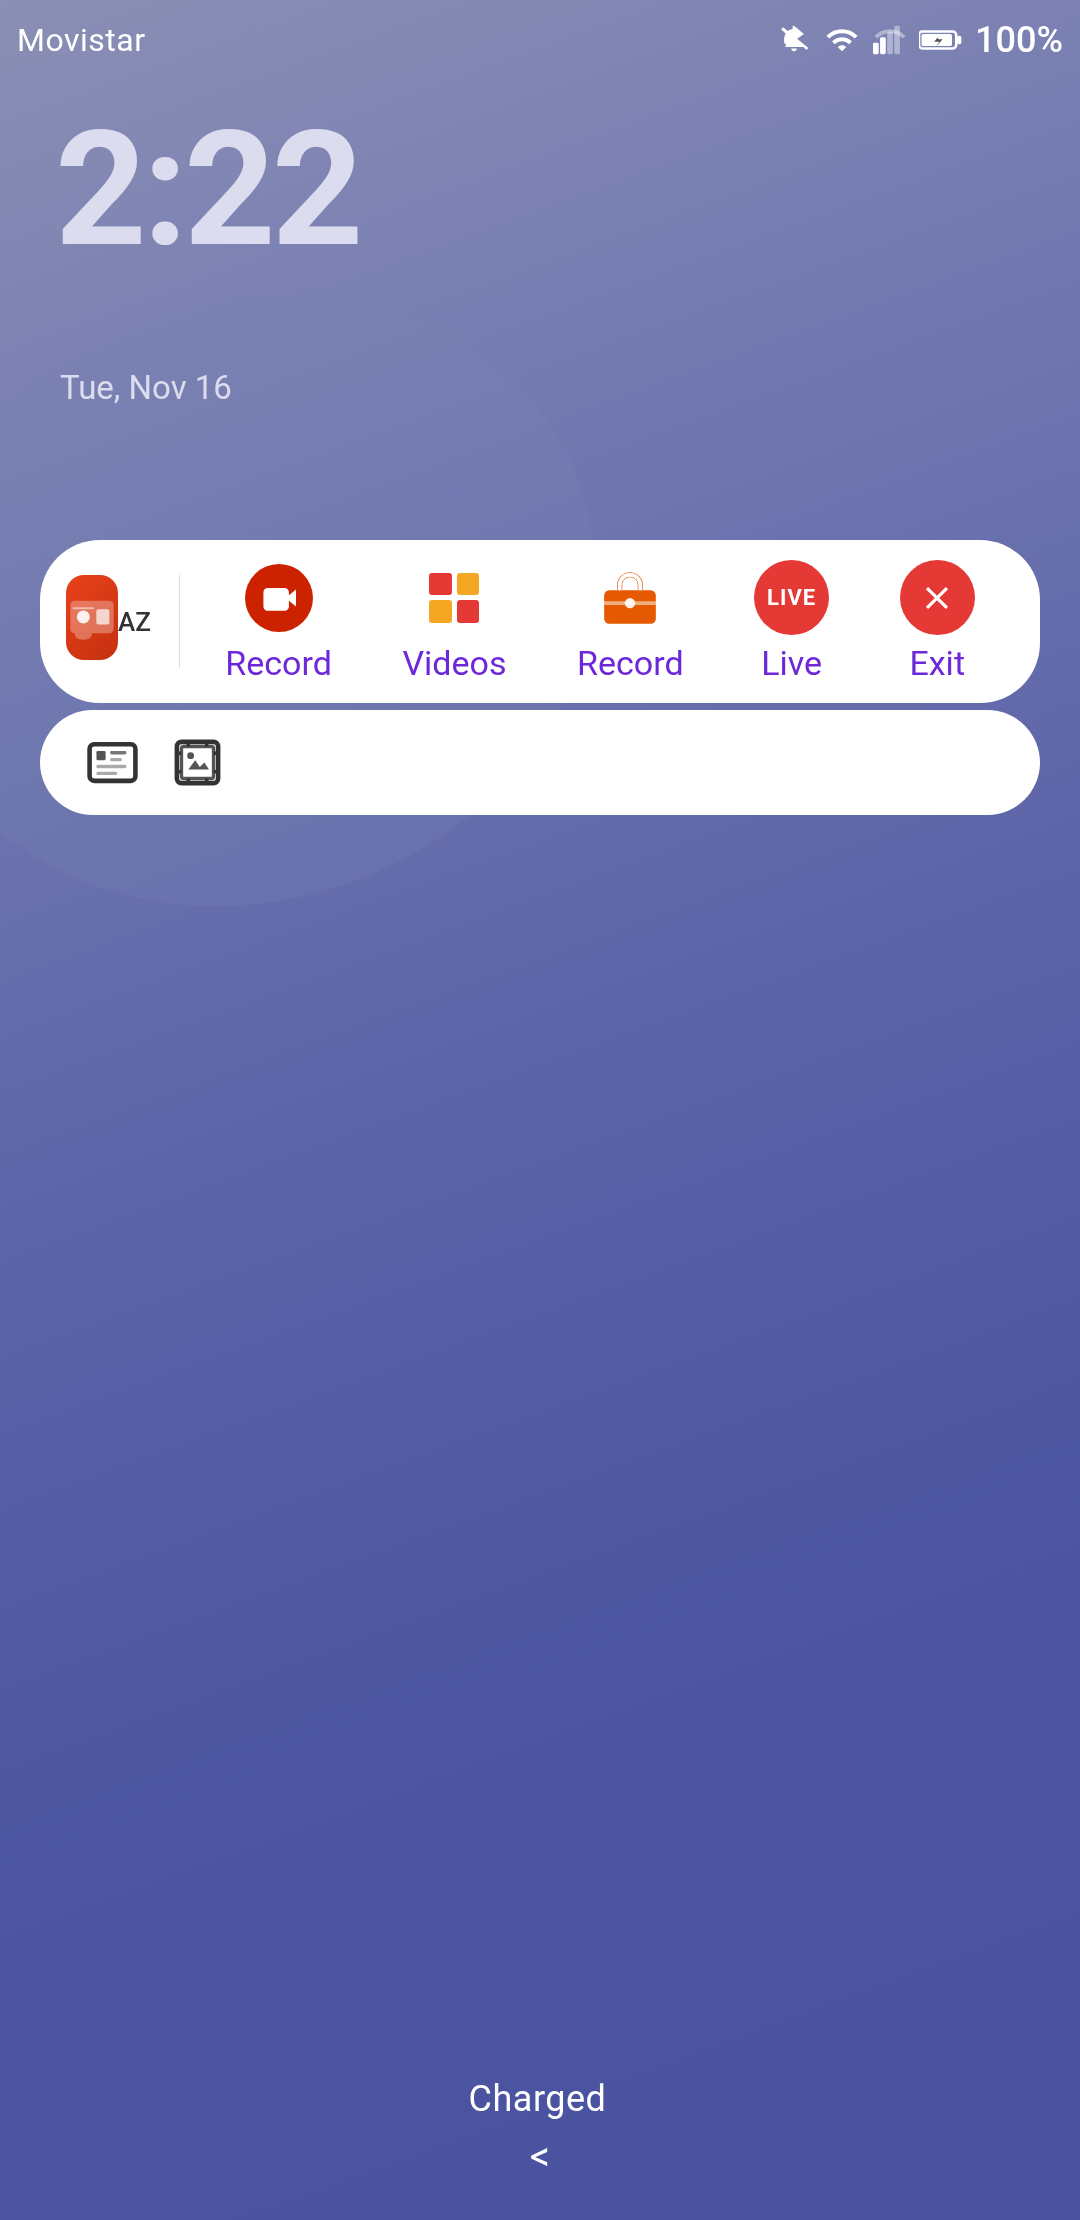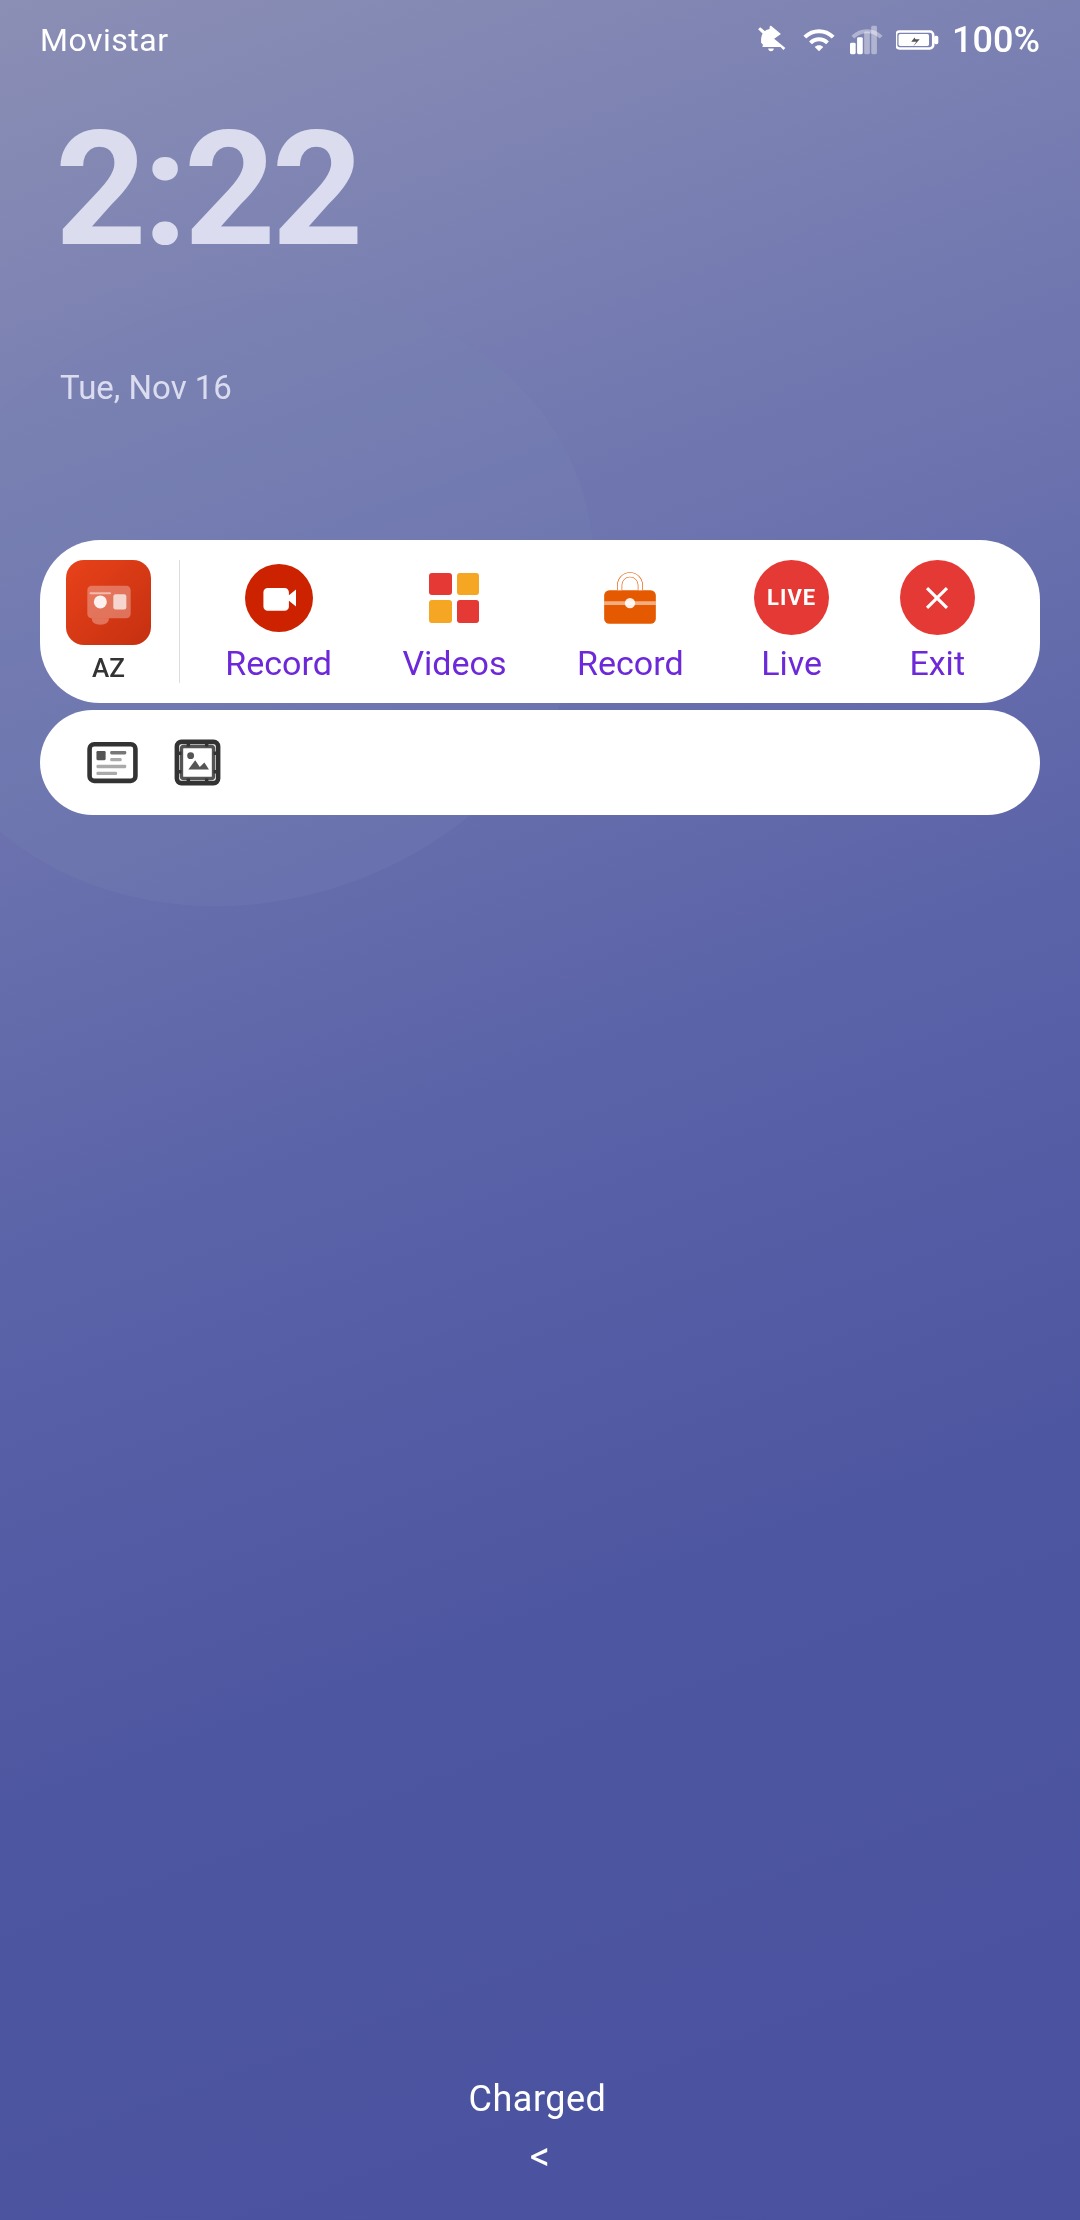--- a/index.html
+++ b/index.html
@@ -30,21 +30,21 @@
     
     .status-bar {
       position: absolute;
       top: 0;
       left: 0;
       right: 0;
       height: 80px;
       display: flex;
       align-items: center;
       justify-content: space-between;
-      padding: 0 40px;
+      padding: 0 17px;
       color: white;
     }
 
     .status-carrier {
       font-size: 32px;
       font-weight: 400;
       letter-spacing: 0.5px;
     }
 
     .status-icons {
@@ -94,21 +94,21 @@
       background: white;
       border-radius: 60px;
       padding: 20px 30px;
       display: flex;
       align-items: center;
       gap: 0;
     }
 
     .toolbar-az {
       display: flex;
-      flex-direction: column;
+      flex-direction: row;
       align-items: center;
       justify-content: center;
       width: 110px;
       flex-shrink: 0;
       border-right: 1.5px solid #ddd;
       padding-right: 32px;
       margin-right: 10px;
     }
 
     .az-icon {

